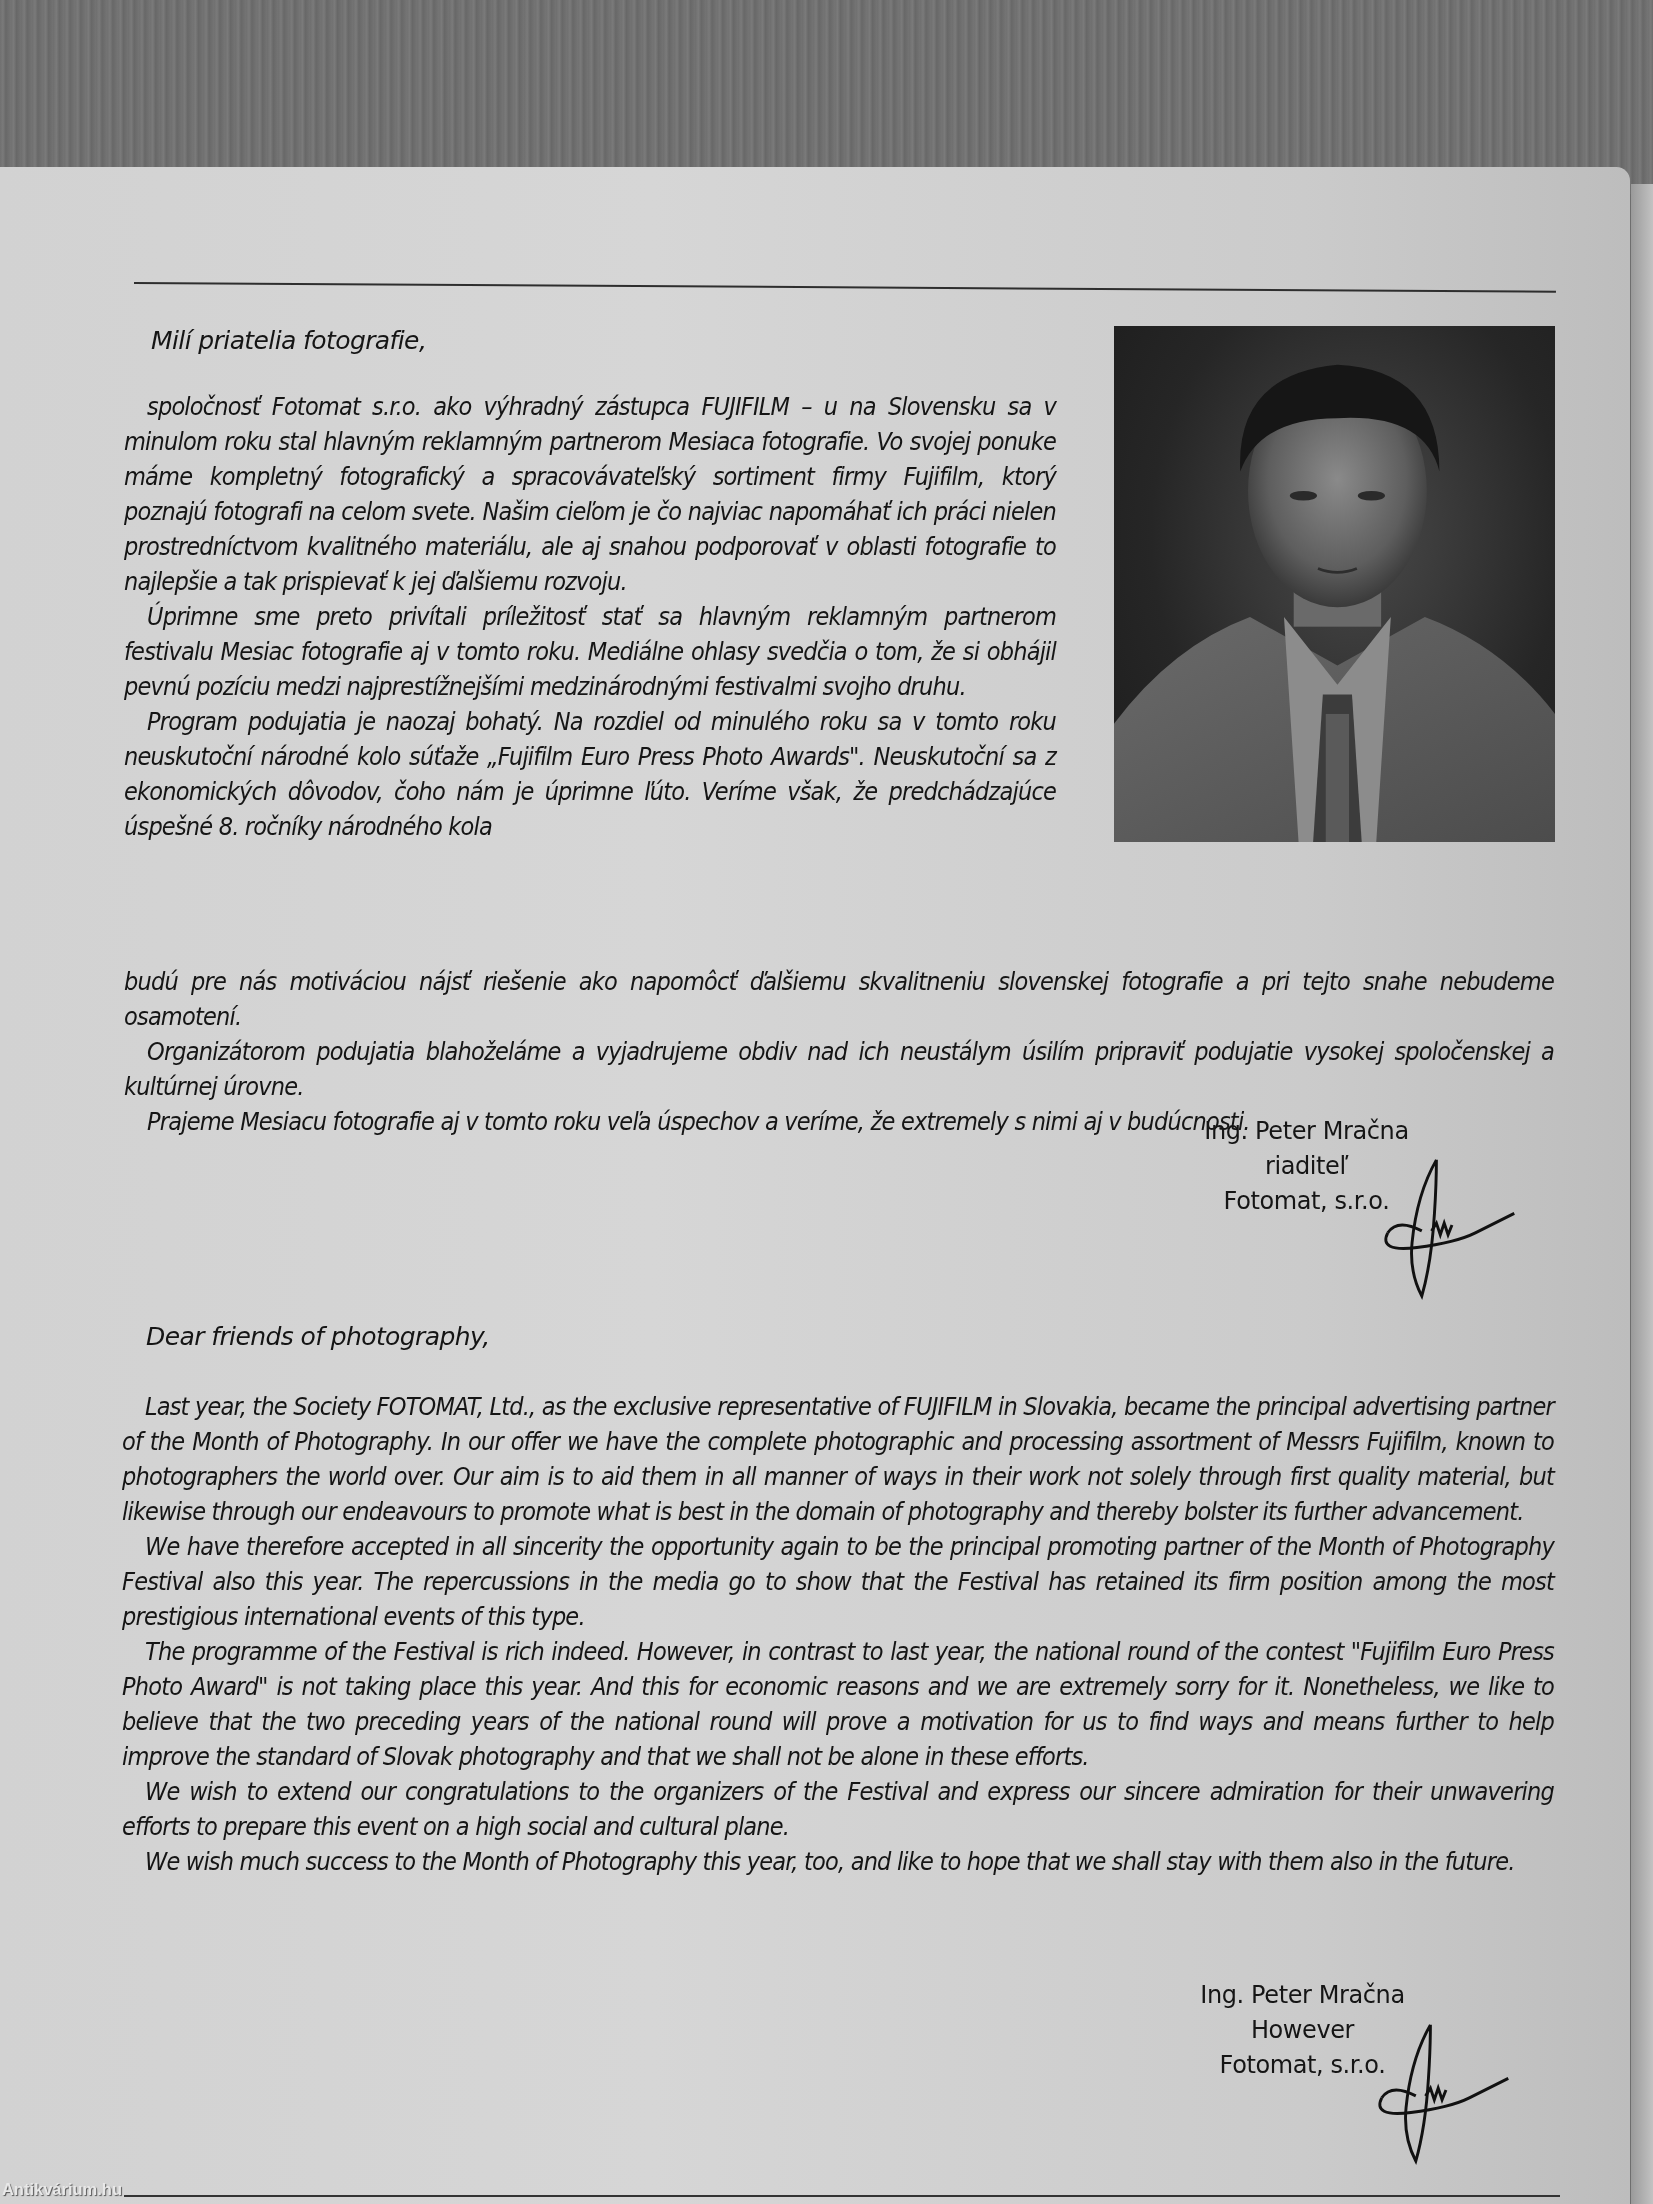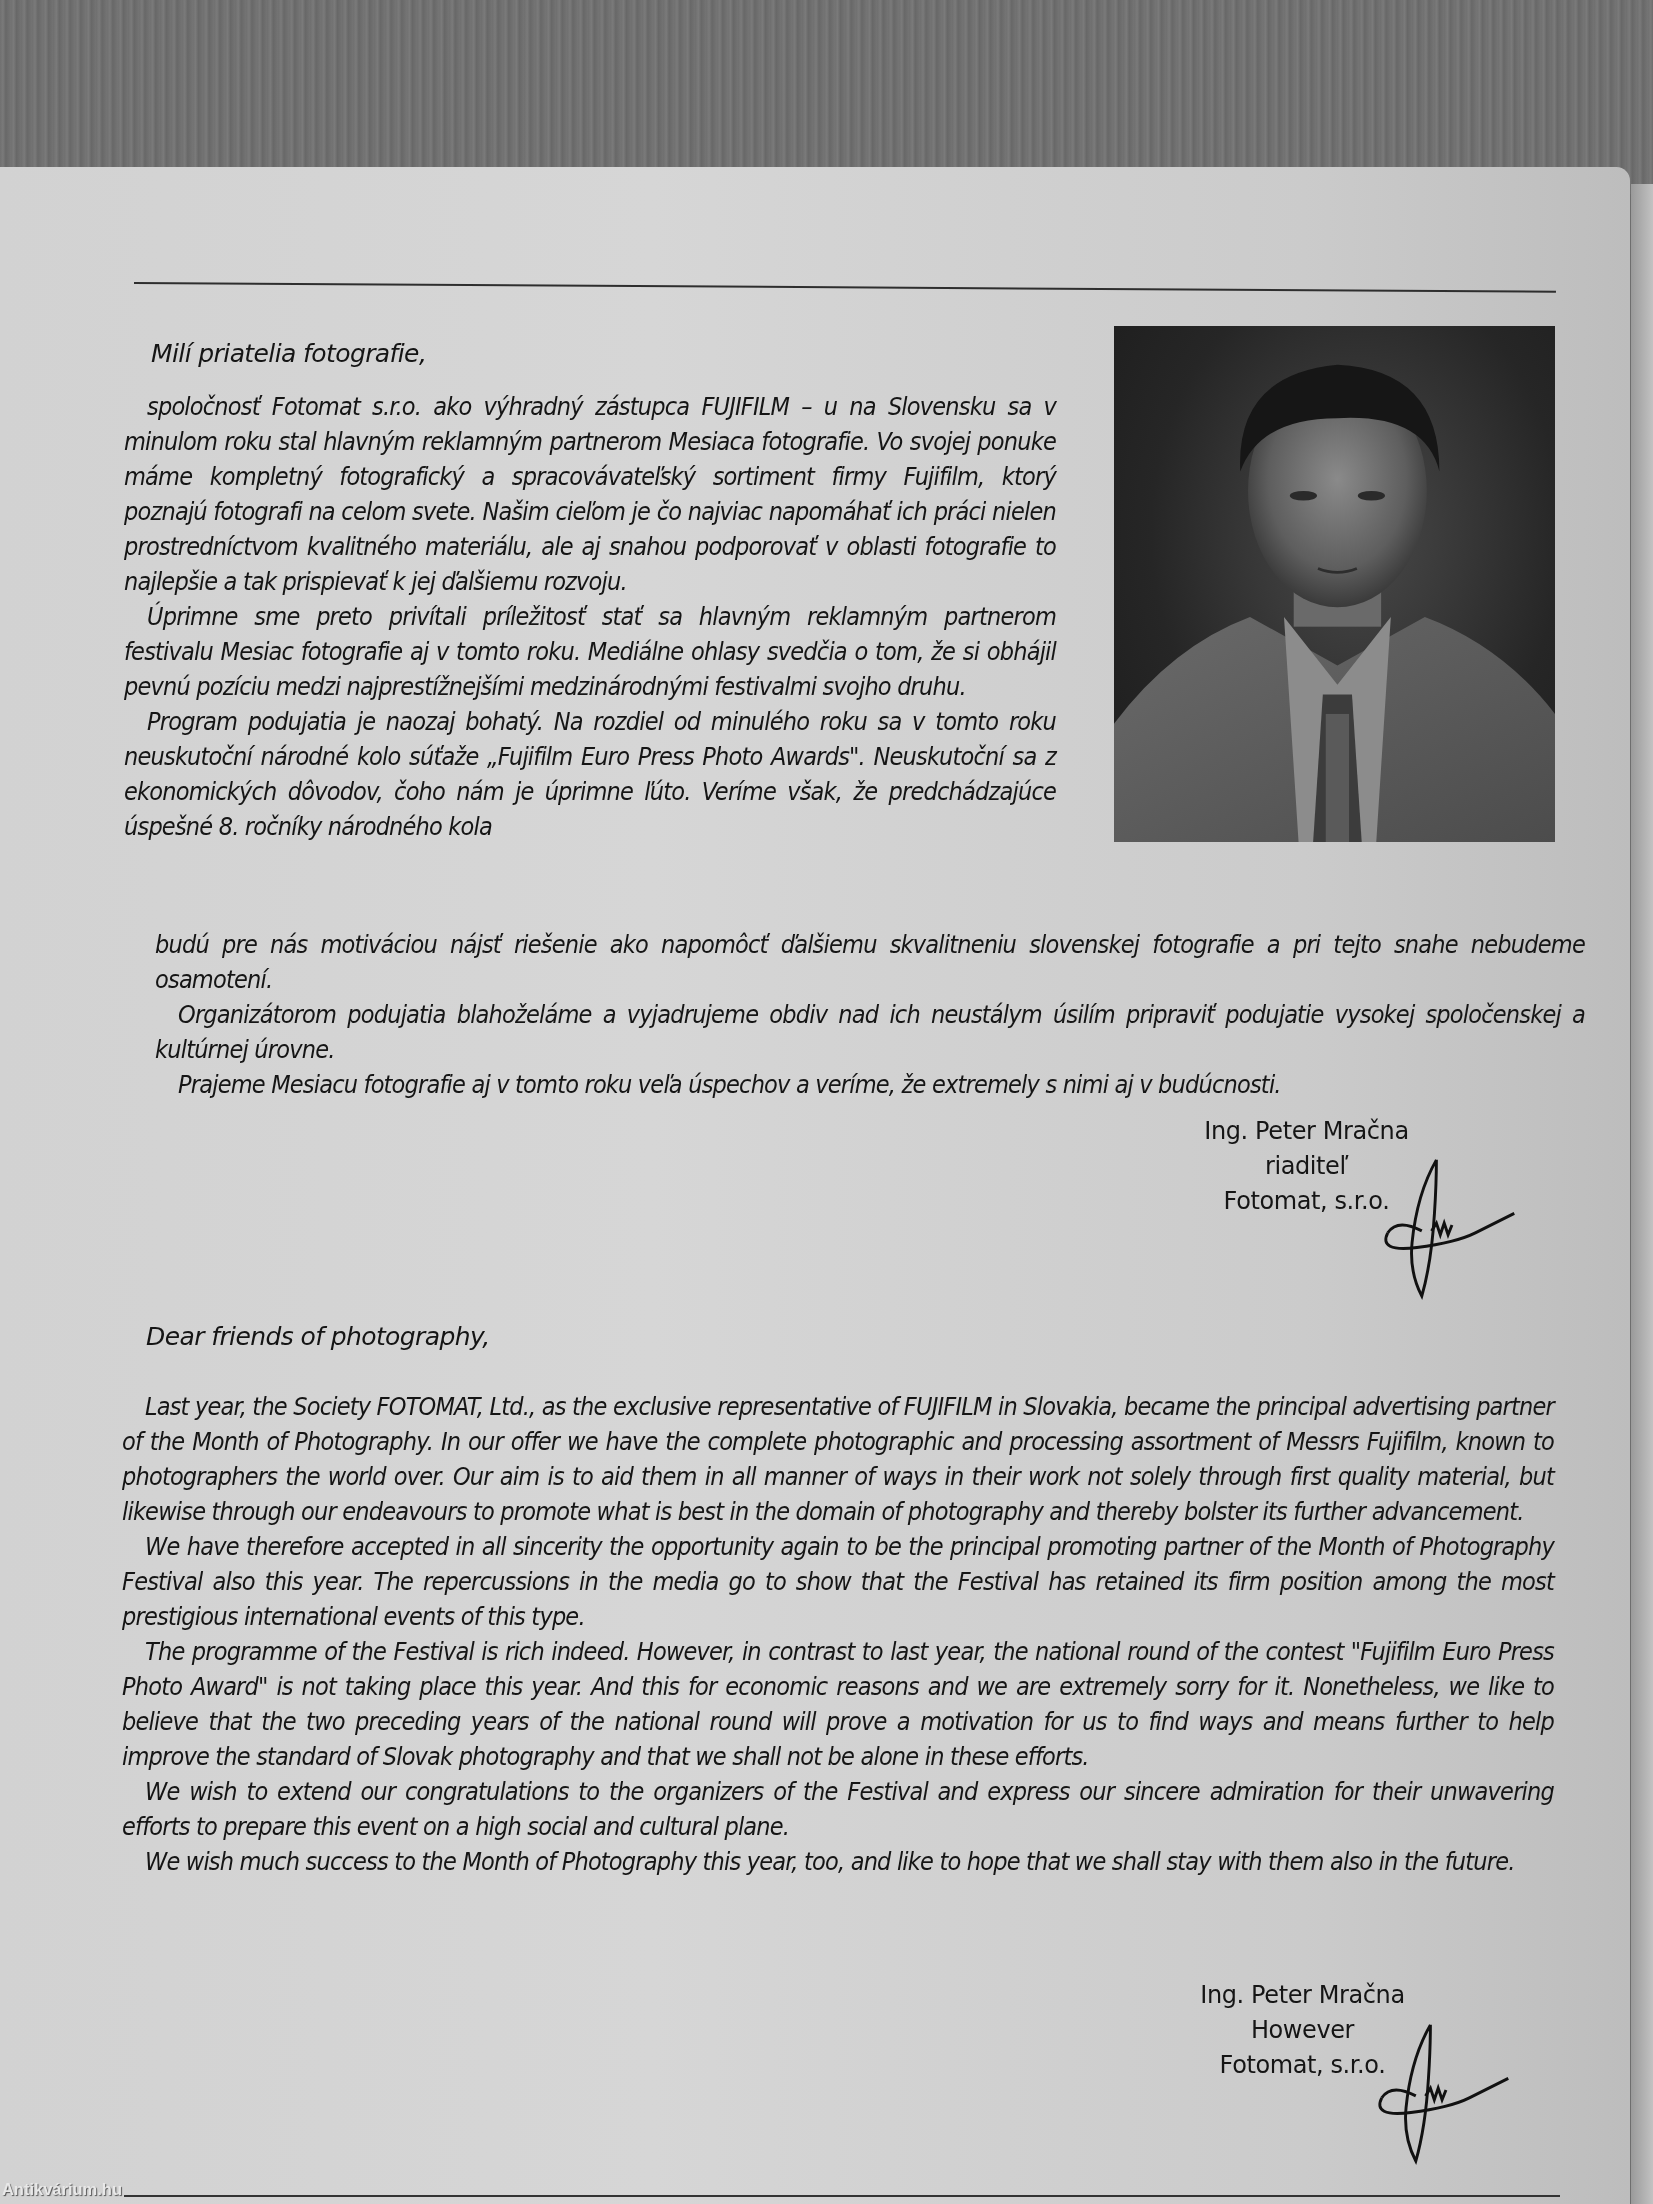--- a/index.html
+++ b/index.html
@@ -56,29 +56,29 @@
     }
   </style>
 </head>
 <body>
 
 <div class="backdrop"></div>
 <div class="page"></div>
 <div class="page-edge"></div>
 <div class="rule-top"></div>
 
-<div class="greeting" style="left:151px; top:339px;">Milí priatelia fotografie,</div>
+<div class="greeting" style="left:151px; top:326px;">Milí priatelia fotografie,</div>
 
 <div class="text" style="left:124px; top:389px; width:932px;font-style:italic;">
   <p class="indent">spoločnosť Fotomat s.r.o. ako výhradný zástupca FUJIFILM – u na Slovensku sa v minulom roku stal hlavným reklamným partnerom Mesiaca fotografie. Vo svojej ponuke máme kompletný fotografický a spracovávateľský sortiment firmy Fujifilm, ktorý poznajú fotografi na celom svete. Našim cieľom je čo najviac napomáhať ich práci nielen prostredníctvom kvalitného materiálu, ale aj snahou podporovať v oblasti fotografie to najlepšie a tak prispievať k jej ďalšiemu rozvoju.</p>
   <p class="indent">Úprimne sme preto privítali príležitosť stať sa hlavným reklamným partnerom festivalu Mesiac fotografie aj v tomto roku. Mediálne ohlasy svedčia o tom, že si obhájil pevnú pozíciu medzi najprestížnejšími medzinárodnými festivalmi svojho druhu.</p>
   <p class="indent">Program podujatia je naozaj bohatý. Na rozdiel od minulého roku sa v tomto roku neuskutoční národné kolo súťaže „Fujifilm Euro Press Photo Awards". Neuskutoční sa z ekonomických dôvodov, čoho nám je úprimne ľúto. Veríme však, že predchádzajúce úspešné 8. ročníky národného kola</p>
 </div>
 
-<div class="text" style="left:124px; top:927px; width:1430px;margin-left:31px;">
+<div class="text" style="left:124px; top:964px; width:1430px;">
   <p>budú pre nás motiváciou nájsť riešenie ako napomôcť ďalšiemu skvalitneniu slovenskej fotografie a pri tejto snahe nebudeme osamotení.</p>
   <p class="indent">Organizátorom podujatia blahoželáme a vyjadrujeme obdiv nad ich neustálym úsilím pripraviť podujatie vysokej spoločenskej a kultúrnej úrovne.</p>
   <p class="indent">Prajeme Mesiacu fotografie aj v tomto roku veľa úspechov a veríme, že extremely s nimi aj v budúcnosti.</p>
 </div>
 
 <div class="photo">
   <svg viewBox="0 0 454 532" preserveAspectRatio="none">
     <defs>
       <radialGradient id="face" cx="50%" cy="45%" r="55%">
         <stop offset="0%" stop-color="#8a8a8a"></stop>

